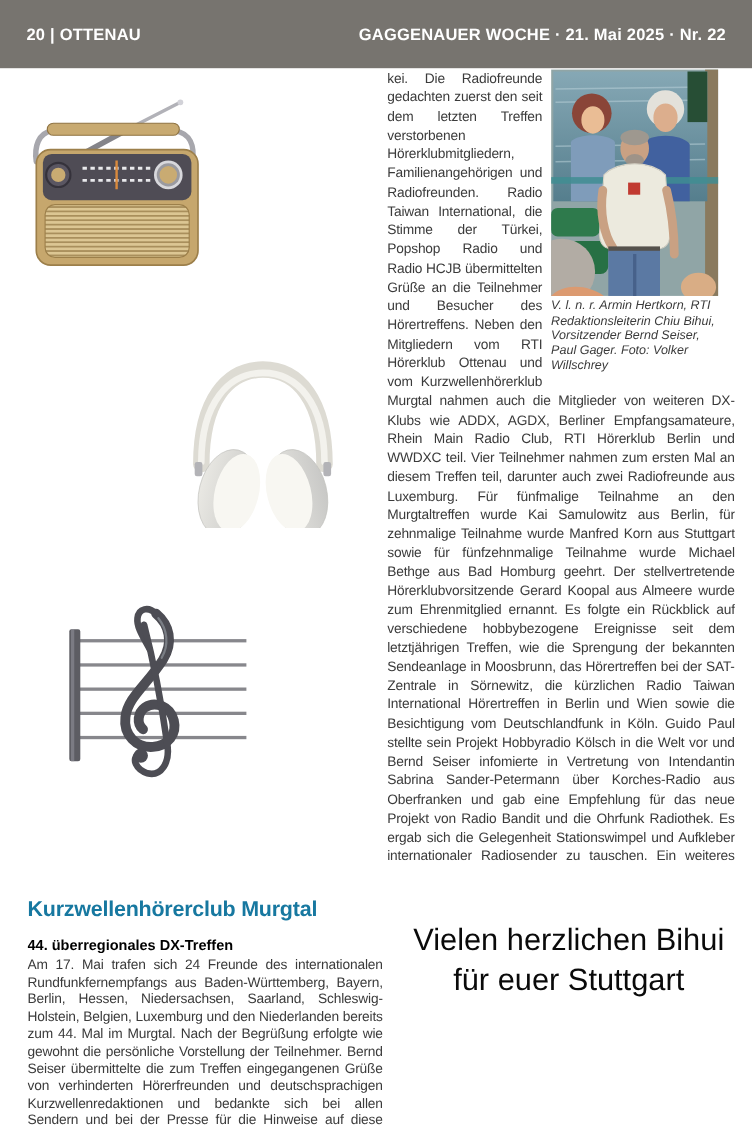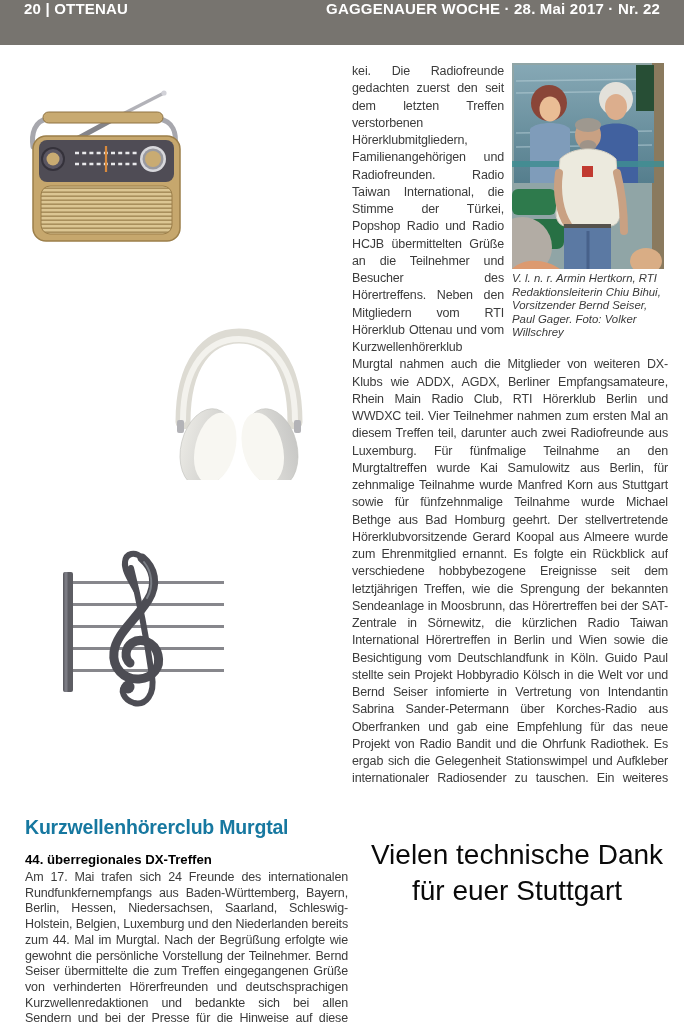--- a/index.html
+++ b/index.html
@@ -5,41 +5,41 @@
 <style>
   * { box-sizing: border-box; }
   html,body { margin:0; padding:0; }
   body {
     width:684px; height:1024px; position:relative; overflow:hidden;
     background:#ffffff;
     font-family:"Liberation Sans", sans-serif;
     -webkit-hyphens:auto; hyphens:auto;
   }
   .topbar {
-    position:absolute; top:0; left:0; width:684px; height:45px;
+    position:absolute; top:0; left:0; width:684px; height:62px;
     background:#77746f; color:#ffffff;
-    display:flex; justify-content:space-between;
+    display:flex; align-items:center; justify-content:space-between;
     padding:0 24px; font-size:15px; font-weight:bold; letter-spacing:.2px;
   }
   .illus { position:absolute; }
   .illus svg { display:block; }
   .radio-pos  { left:25px;  top:85px;  width:160px; height:160px; }
   .phones-pos { left:165px; top:322px; width:148px; height:158px; }
   .clef-pos   { left:58px;  top:548px; width:170px; height:162px; }
 
   .article-right {
     position:absolute; left:352px; top:63px; width:316px; height:719px;
     overflow:hidden; color:#3b3b3b;
   }
   .article-right .body-text {
     margin:0; font-size:12.5px; line-height:17.25px; letter-spacing:-0.15px;
     text-align:justify;
   }
   .photo-fig {
-    float:right; width:152px; margin:0 4px 2px 8px;
+    float:right; width:152px; margin:0 15px 2px 8px;
   }
   .photo-fig .photo { width:152px; height:206px; }
   .photo-fig figcaption {
     font-style:italic; font-size:11.4px; line-height:13.5px;
     color:#3b3b3b; margin-top:3px; text-align:left;
   }
   .article-left {
     position:absolute; left:25px; top:816px; width:323px; height:233px;
     overflow:hidden; color:#3b3b3b;
   }
@@ -58,21 +58,21 @@
     position:absolute; left:350px; top:837px; width:334px;
     text-align:center; color:#0a0a0a; font-size:28px; line-height:36px;
     font-weight:400;
   }
 </style>
 </head>
 <body>
 
 <header class="topbar">
   <div>20 | OTTENAU</div>
-  <div>GAGGENAUER WOCHE · 28. Mai 2017 · Nr. 22</div>
+  <div>GAGGENAUER WOCHE · 21. Mai 2025 · Nr. 22</div>
 </header>
 
 <div class="illus radio-pos">
   <svg width="160" height="160" viewBox="0 0 160 160">
     <defs>
       <pattern id="grille" width="6" height="4" patternUnits="userSpaceOnUse">
         <rect width="6" height="4" fill="#dcc693"></rect>
         <rect y="2.4" width="6" height="1.6" fill="#a98f5c"></rect>
       </pattern>
     </defs>
@@ -217,15 +217,15 @@
   <p class="body-text">kei. Die Radiofreunde gedachten zuerst den seit dem letzten Treffen verstorbenen Hörerklubmitgliedern, Familienangehörigen und Radiofreunden. Radio Taiwan International, die Stimme der Türkei, Popshop Radio und Radio HCJB übermittelten Grüße an die Teilnehmer und Besucher des Hörertreffens. Neben den Mitgliedern vom RTI Hörerklub Ottenau und vom Kurzwellenhörerklub Murgtal nahmen auch die Mitglieder von weiteren DX-Klubs wie ADDX, AGDX, Berliner Empfangsamateure, Rhein Main Radio Club, RTI Hörerklub Berlin und WWDXC teil. Vier Teilnehmer nahmen zum ersten Mal an diesem Treffen teil, darunter auch zwei Radiofreunde aus Luxemburg. Für fünfmalige Teilnahme an den Murgtaltreffen wurde Kai Samulowitz aus Berlin, für zehnmalige Teilnahme wurde Manfred Korn aus Stuttgart sowie für fünfzehnmalige Teilnahme wurde Michael Bethge aus Bad Homburg geehrt. Der stellvertretende Hörerklubvorsitzende Gerard Koopal aus Almeere wurde zum Ehrenmitglied ernannt. Es folgte ein Rückblick auf verschiedene hobbybezogene Ereignisse seit dem letztjährigen Treffen, wie die Sprengung der bekannten Sendeanlage in Moosbrunn, das Hörertreffen bei der SAT-Zentrale in Sörnewitz, die kürzlichen Radio Taiwan International Hörertreffen in Berlin und Wien sowie die Besichtigung vom Deutschlandfunk in Köln. Guido Paul stellte sein Projekt Hobbyradio Kölsch in die Welt vor und Bernd Seiser infomierte in Vertretung von Intendantin Sabrina Sander-Petermann über Korches-Radio aus Oberfranken und gab eine Empfehlung für das neue Projekt von Radio Bandit und die Ohrfunk Radiothek. Es ergab sich die Gelegenheit Stationswimpel und Aufkleber internationaler Radiosender zu tauschen. Ein weiteres Thema beim Treffen war auch wieder die seit einigen Jahren unberechtigt erhobene Zoll- und Auslagegebühr von Deutsche Post/DHL für kleine Geschenke von den internationalen Radiostationen für ihre Hörer, die ein Vielfaches des Wertes vom Geschenk selbst übersteigt. Auch in diesem Jahr konnte der RTI Hörerklub Ottenau wieder weitere Mitglieder gewinnen. Für die technische Unterstützung bedankte sich der Hörerklub bei Manfred und Peter aus Stuttgart sowie auch bei Gerard aus Almeere. Der Termin für das nächste Treffen wurde für den 16. Mai 2026 festgelegt, wir bitten schon jetzt darum, sich das Datum vorzumerken und bei der Urlaubsplanung zu berücksichtigen. Weitere Informationen über den RTI Hörerklub Ottenau gibt es auch bei: https://de.rti.org.tw/radio/programMessageView/programId/2001/id/109828.</p>
 </article>
 
 <section class="article-left" lang="de">
   <h1>Kurzwellenhörerclub Murgtal</h1>
   <h2>44. überregionales DX-Treffen</h2>
   <p class="body-text">Am 17. Mai trafen sich 24 Freunde des internationalen Rundfunkfernempfangs aus Baden-Württemberg, Bayern, Berlin, Hessen, Niedersachsen, Saarland, Schleswig-Holstein, Belgien, Luxemburg und den Niederlanden bereits zum 44. Mal im Murgtal. Nach der Begrüßung erfolgte wie gewohnt die persönliche Vorstellung der Teilnehmer. Bernd Seiser übermittelte die zum Treffen eingegangenen Grüße von verhinderten Hörerfreunden und deutschsprachigen Kurzwellenredaktionen und bedankte sich bei allen Sendern und bei der Presse für die Hinweise auf diese Veranstaltung. Hinweise dazu gab es in zahlreichen Radiosendungen und Presseartikeln aus Deutschland und Taiwan sowie aus Albanien, Belarus, Ekuador, Korea, Niederlande, Rumänien, Schweiz und Tür-</p>
 </section>
 
 <div class="thanks">
-  <div>Vielen technische Dank</div>
+  <div>Vielen herzlichen Bihui</div>
   <div>für euer Stuttgart</div>
 </div>
 
 </body></html>

